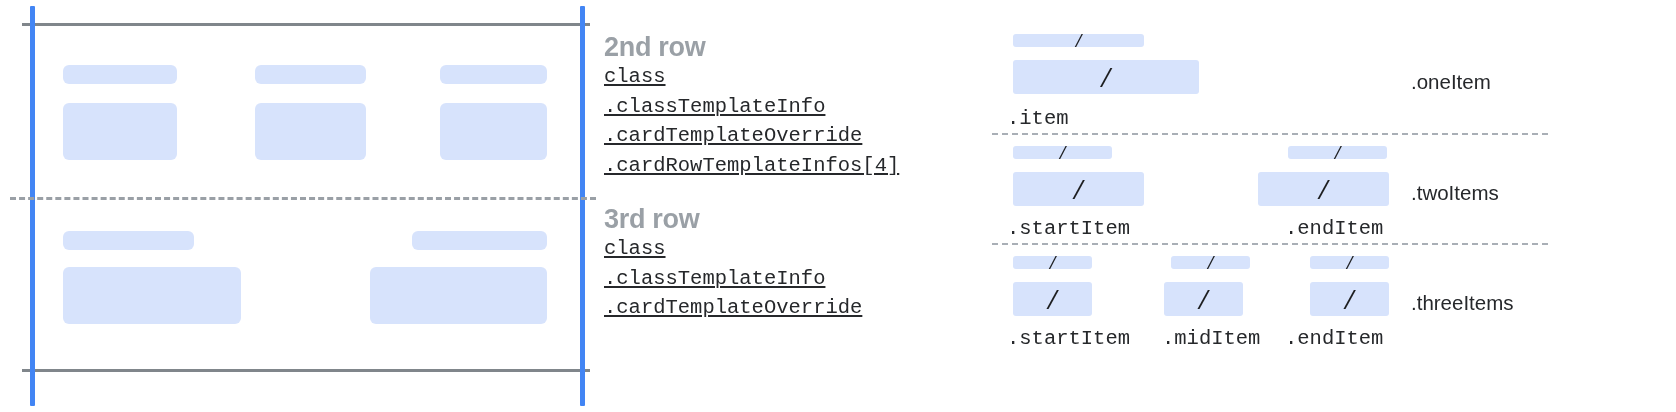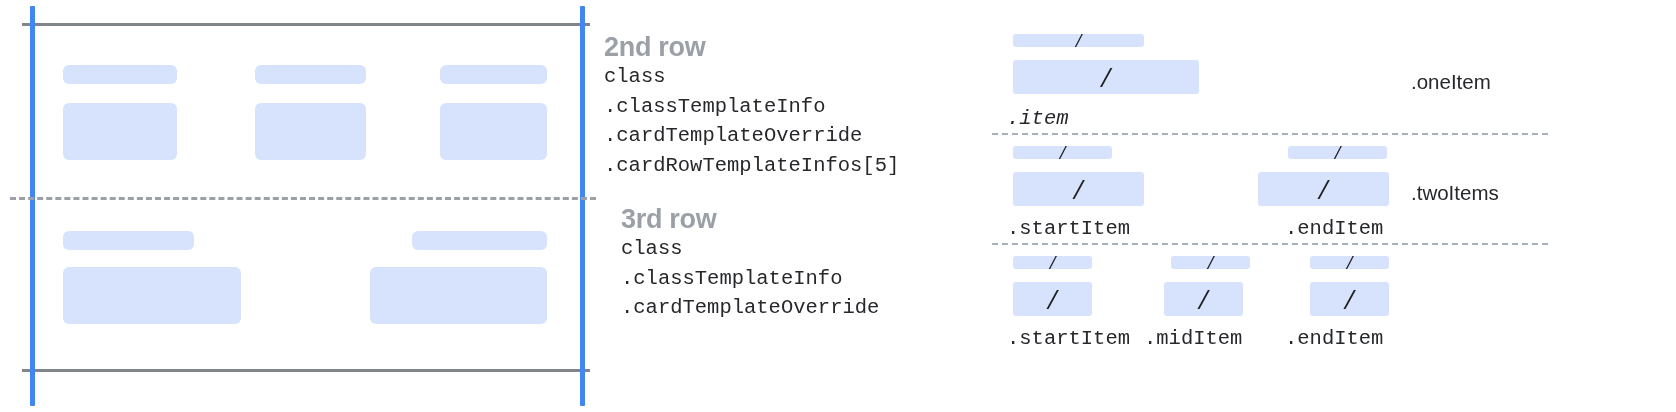--- a/index.html
+++ b/index.html
@@ -72,20 +72,21 @@
     letter-spacing: -0.3px;
     line-height: 30px;
     white-space: nowrap;
   }
   .code-line {
     font-family: "Liberation Mono", monospace;
     font-size: 20.5px;
     color: #26282b;
     line-height: 29.5px;
     white-space: pre;
+    text-decoration: underline;
   }
 
   
   #right-panel {
     position: absolute;
     left: 986px; top: 0;
     width: 690px; height: 412px;
   }
   .legend-divider {
     position: absolute;
@@ -163,42 +164,42 @@
 
     <div class="ph" style="left:412px; top:231px; width:135px; height:19px;"></div>
     <div class="ph" style="left:370px; top:267px; width:177px; height:57px;"></div>
   </div>
 
   <div class="text-block" style="left:604px; top:32px;">
     <div class="row-heading">2nd row</div>
     <div class="code-line">class</div>
     <div class="code-line">.classTemplateInfo</div>
     <div class="code-line">.cardTemplateOverride</div>
-    <div class="code-line">.cardRowTemplateInfos[5]</div>
-  </div>
-
-  <div class="text-block" style="left:604px; top:204px;margin-left:17px;">
+    <div class="code-line">.cardRowTemplateInfos[4]</div>
+  </div>
+
+  <div class="text-block" style="left:604px; top:204px;">
     <div class="row-heading">3rd row</div>
     <div class="code-line">class</div>
     <div class="code-line">.classTemplateInfo</div>
     <div class="code-line">.cardTemplateOverride</div>
   </div>
 
   <div id="right-panel">
 
     <div class="legend-divider" id="legend-div-1"></div>
     <div class="legend-divider" id="legend-div-2"></div>
 
     <div class="chip thin" style="left:27px; top:34px; width:131px; height:13px;">
       <span class="slash">/</span>
     </div>
     <div class="chip thick" style="left:27px; top:60px; width:186px; height:34px;">
       <span class="slash">/</span>
     </div>
-    <div class="sub-label" style="left:21px; top:107px;font-style:italic;">.item</div>
+    <div class="sub-label" style="left:21px; top:107px;">.item</div>
     <div class="group-label" style="left:425px; top:70px;">.oneItem</div>
 
     <div class="chip thin" style="left:27px; top:146px; width:99px; height:13px;">
       <span class="slash">/</span>
     </div>
     <div class="chip thick" style="left:27px; top:172px; width:131px; height:34px;">
       <span class="slash">/</span>
     </div>
     <div class="sub-label" style="left:21px; top:217px;">.startItem</div>
 
@@ -219,25 +220,26 @@
       <span class="slash">/</span>
     </div>
     <div class="sub-label" style="left:21px; top:327px;">.startItem</div>
 
     <div class="chip thin" style="left:185px; top:256px; width:79px; height:13px;">
       <span class="slash">/</span>
     </div>
     <div class="chip thick" style="left:178px; top:282px; width:79px; height:34px;">
       <span class="slash">/</span>
     </div>
-    <div class="sub-label" style="left:158px; top:327px;font-family:Liberation Mono, monospace;">.midItem</div>
+    <div class="sub-label" style="left:176px; top:327px;font-family:Liberation Mono, monospace;">.midItem</div>
 
     <div class="chip thin" style="left:324px; top:256px; width:79px; height:13px;">
       <span class="slash">/</span>
     </div>
     <div class="chip thick" style="left:324px; top:282px; width:79px; height:34px;">
       <span class="slash">/</span>
     </div>
     <div class="sub-label" style="left:299px; top:327px;">.endItem</div>
 
+    <div class="group-label" style="left:425px; top:291px;">.threeItems</div>
   </div>
 
 </div>
 
 </body></html>

